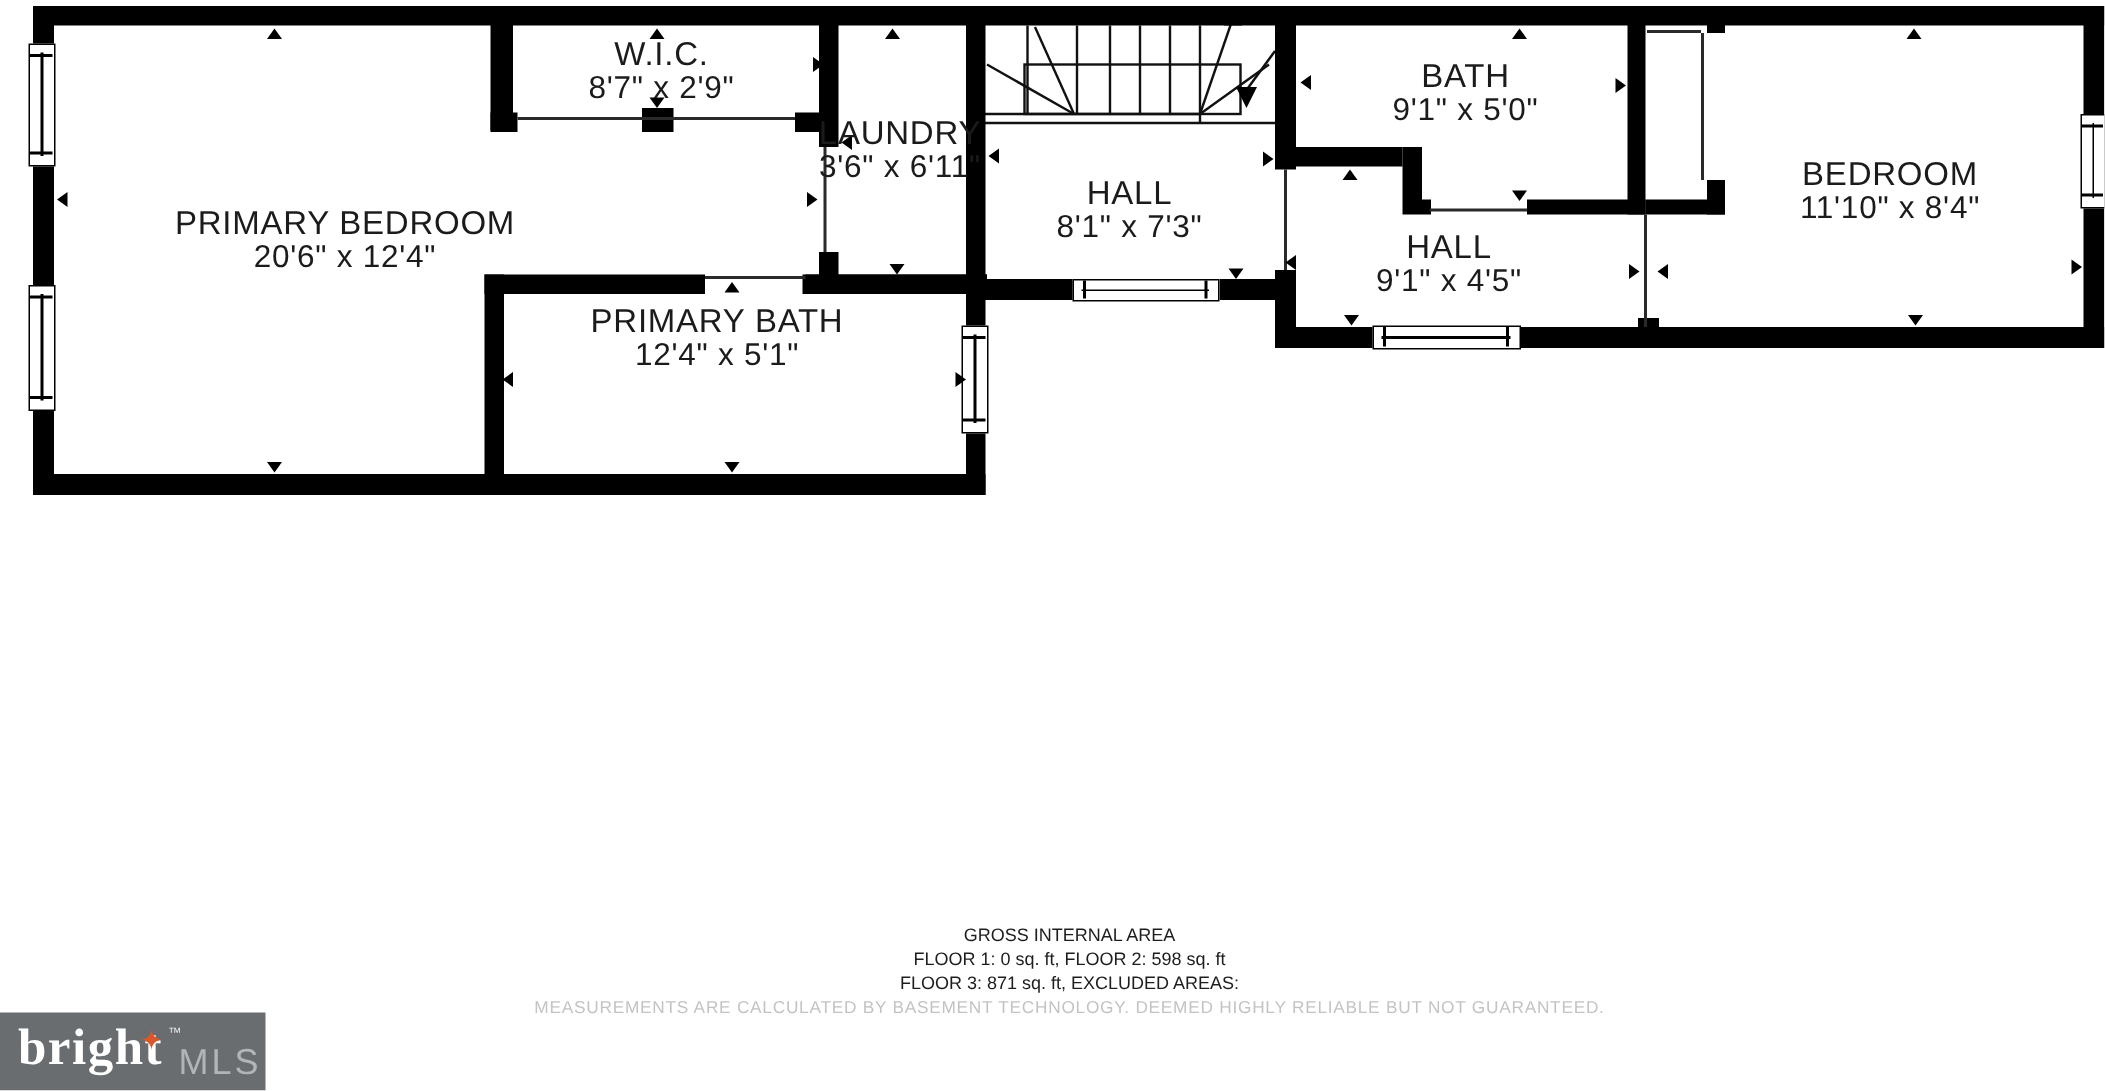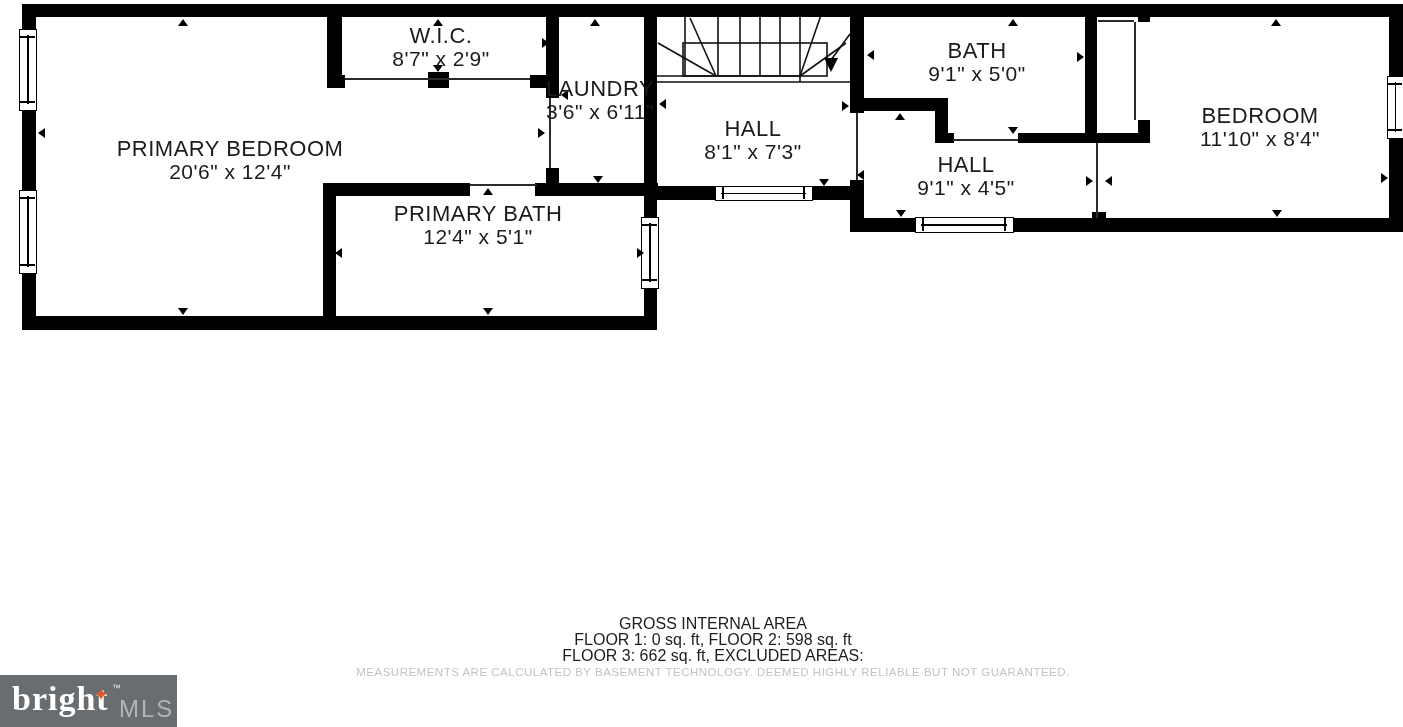--- a/index.html
+++ b/index.html
@@ -13,21 +13,21 @@
   .mk-u{border-width:0 5.5px 7px 5.5px;border-color:transparent transparent #000 transparent;}
   .mk-d{border-width:7px 5.5px 0 5.5px;border-color:#000 transparent transparent transparent;}
   .mk-l{border-width:5.5px 7px 5.5px 0;border-color:transparent #000 transparent transparent;}
   .mk-r{border-width:5.5px 0 5.5px 7px;border-color:transparent transparent transparent #000;}
   .room-label{position:absolute;transform:translate(-50%,-50%);text-align:center;
               color:#1b1b1b;white-space:nowrap;}
   .room-name{font-size:22px;line-height:23px;letter-spacing:0.5px;}
   .room-dims{font-size:21px;line-height:23px;letter-spacing:0.5px;}
   #stairs{position:absolute;left:645px;top:4px;width:215px;height:92px;}
   #footer{position:absolute;left:23px;width:1380px;top:616px;text-align:center;color:#1d1d1d;}
-  .area-line{font-size:16px;line-height:15.8px;font-family:"Liberation Sans",sans-serif;}
+  .area-line{font-size:12px;line-height:15.8px;font-family:"Liberation Sans",sans-serif;}
   #disclaimer{margin-top:2px;font-size:11.5px;line-height:14px;color:#c3c3c3;letter-spacing:0.5px;}
   #logo{position:absolute;left:0;top:675px;width:177px;height:59px;}
   #brand{position:absolute;left:12px;top:4px;font-family:"Liberation Serif",serif;
          font-weight:bold;font-size:34px;line-height:40px;color:#ffffff;letter-spacing:1px;}
   #star{position:absolute;left:93px;top:10px;font-size:19px;line-height:19px;}
   #tm{position:absolute;left:112px;top:8px;font-size:9px;color:#e8eaea;}
   #mls{position:absolute;left:119px;top:22px;font-size:24px;line-height:24px;color:#b2b5b7;
        letter-spacing:2px;font-weight:400;}
 </style>
 </head>
@@ -187,21 +187,21 @@
       </div>
       <div class="room-label" style="left: 1260px; top: 127px;">
         <div class="room-name" style="position: static;">BEDROOM</div>
         <div class="room-dims" style="position: static;">11'10" x 8'4"</div>
       </div>
     </div>
 
   <div id="footer">
     <div class="area-line">GROSS INTERNAL AREA</div>
     <div class="area-line">FLOOR 1: 0 sq. ft, FLOOR 2: 598 sq. ft</div>
-    <div class="area-line">FLOOR 3: 662 sq. ft, EXCLUDED AREAS:</div>
+    <div class="area-line">FLOOR 3: 871 sq. ft, EXCLUDED AREAS:</div>
     <div id="disclaimer">MEASUREMENTS ARE CALCULATED BY BASEMENT TECHNOLOGY. DEEMED HIGHLY RELIABLE BUT NOT GUARANTEED.</div>
   </div>
 
   <div id="logo" style="background: rgb(105, 109, 112);">
     <span id="brand" style="color: rgb(255, 255, 255);">bright</span>
     <span id="star" style="color: rgb(217, 87, 43);">✦</span>
     <span id="tm">™</span>
     <span id="mls" style="color: rgb(178, 181, 183);">MLS</span>
   </div>
 

